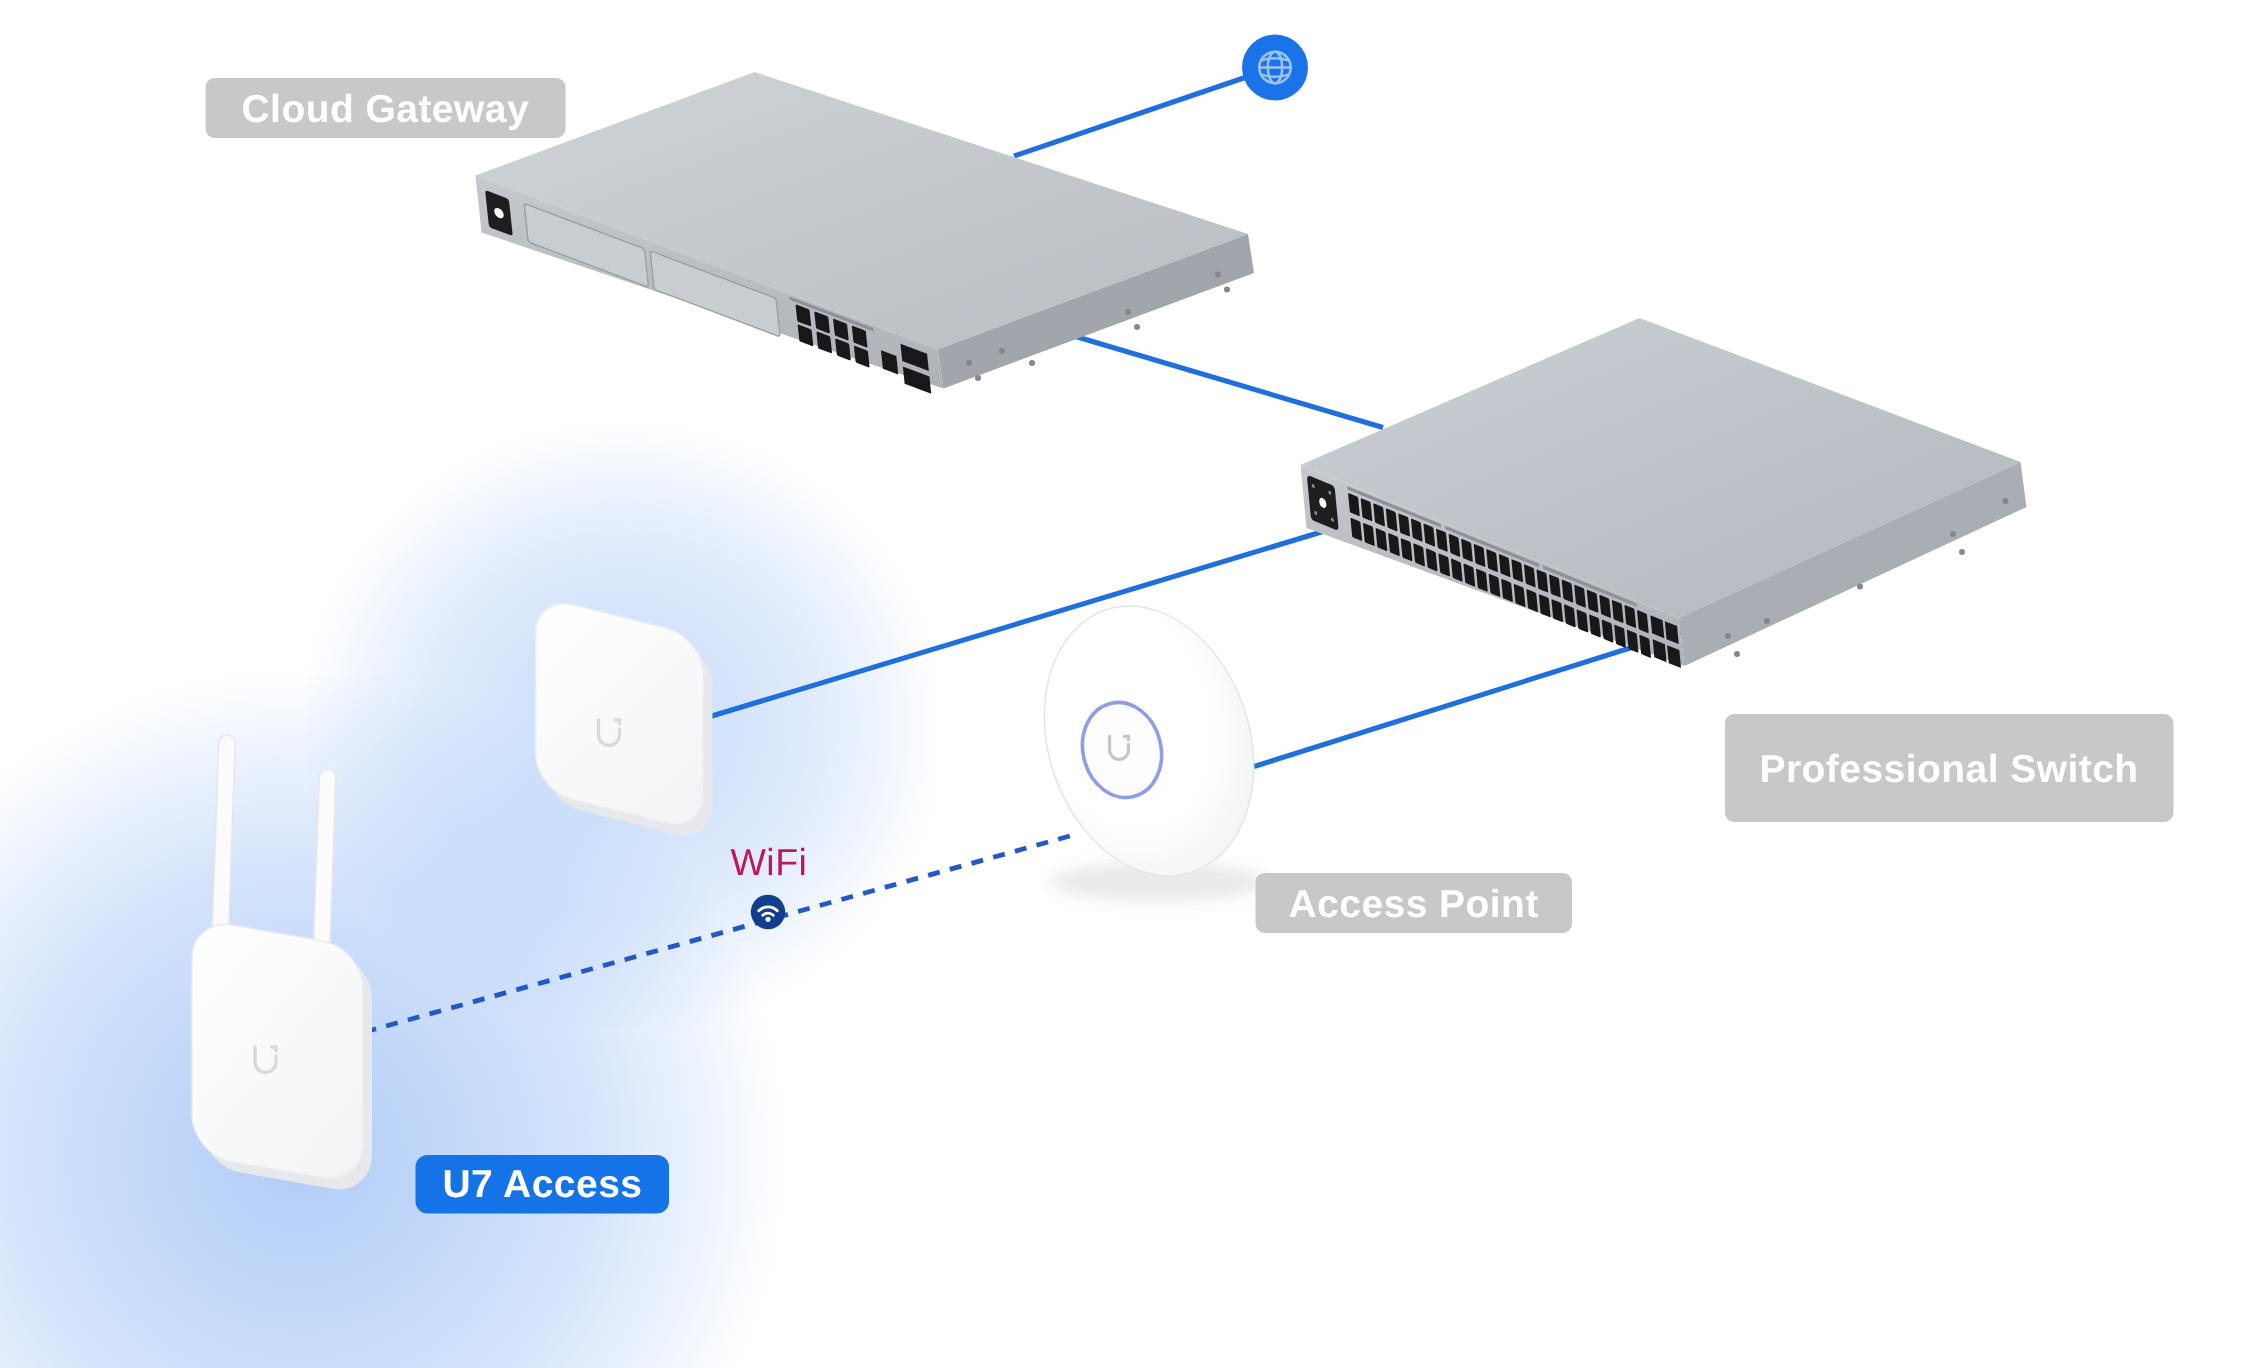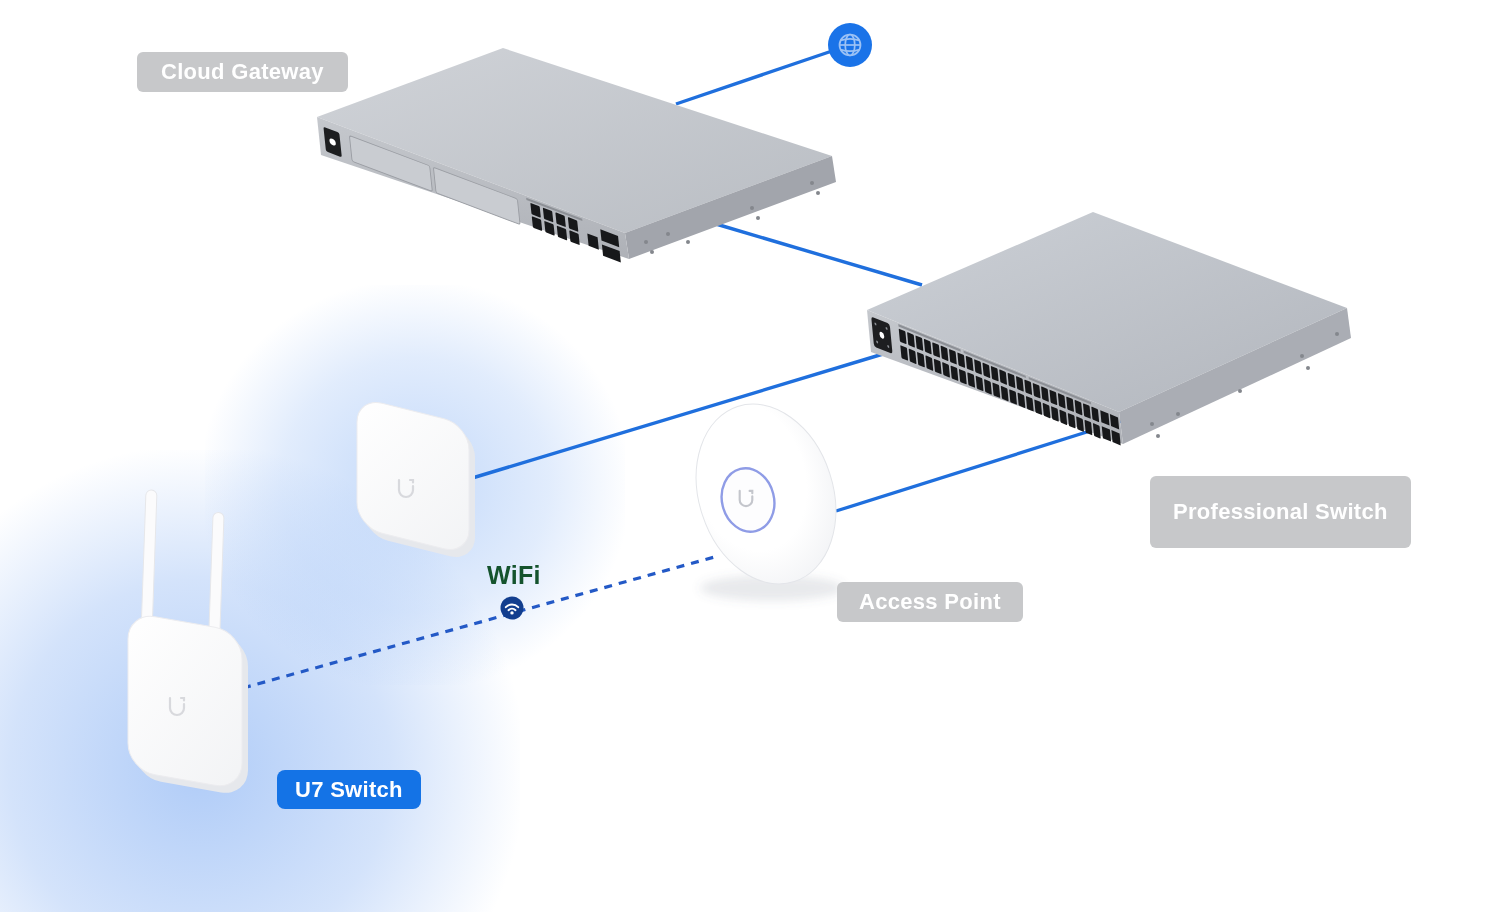--- a/index.html
+++ b/index.html
@@ -14,32 +14,32 @@
       rgba(128,173,243,0.62) 0%, rgba(128,173,243,0.34) 42%, rgba(128,173,243,0) 72%);
   }
   .glow-wall{
     left:205px;top:285px;width:420px;height:400px;
     background:radial-gradient(ellipse at center,
       rgba(140,182,245,0.52) 0%, rgba(140,182,245,0.26) 45%, rgba(140,182,245,0) 73%);
   }
   svg.diagram{position:absolute;left:0;top:0;z-index:1;}
   .badge{
     position:absolute;z-index:2;display:flex;align-items:center;justify-content:center;
-    height:40px;border-radius:6px;color:#ffffff;font-size:22px;font-weight:700;
+    height:40px;border-radius:6px;color:#ffffff;font-size:26px;font-weight:700;
     letter-spacing:0.3px;white-space:nowrap;
   }
   .badge-gray{background:#c7c8ca;}
   .badge-blue{background:#1473e6;border-radius:8px;height:39px;}
   .badge-cloud{left:137px;top:52px;padding:0 24px;}
   .badge-switch{left:1150px;top:476px;padding:16px 23px;}
   .badge-ap{left:837px;top:582px;padding:0 22px;}
   .badge-u7{left:277px;top:770px;padding:0 18px;}
   .wifi-text{
     position:absolute;z-index:2;left:487px;top:561px;
-    color:#14532d;font-size:25px;font-weight:700;letter-spacing:0.3px;
+    color:#be185d;font-size:25px;font-weight:400;letter-spacing:0.3px;
   }
 </style>
 </head>
 <body>
 
 <div class="canvas">
 
   <div class="glow glow-u7"></div>
   <div class="glow glow-wall"></div>
 
@@ -243,15 +243,15 @@
         <path d="M -6.2 -0.8 A 8.6 8.6 0 0 1 6.2 -0.8"></path>
         <path d="M -3.5 2.2 A 5 5 0 0 1 3.5 2.2"></path>
       </g>
       <circle cx="0" cy="4.9" r="1.7" fill="#ffffff"></circle>
     </g>
   </svg>
 
   <div class="badge badge-gray badge-cloud">Cloud Gateway</div>
   <div class="badge badge-gray badge-switch">Professional Switch</div>
   <div class="badge badge-gray badge-ap">Access Point</div>
-  <div class="badge badge-blue badge-u7">U7 Switch</div>
+  <div class="badge badge-blue badge-u7">U7 Access</div>
   <div class="wifi-text">WiFi</div>
 </div>
 
 </body></html>

